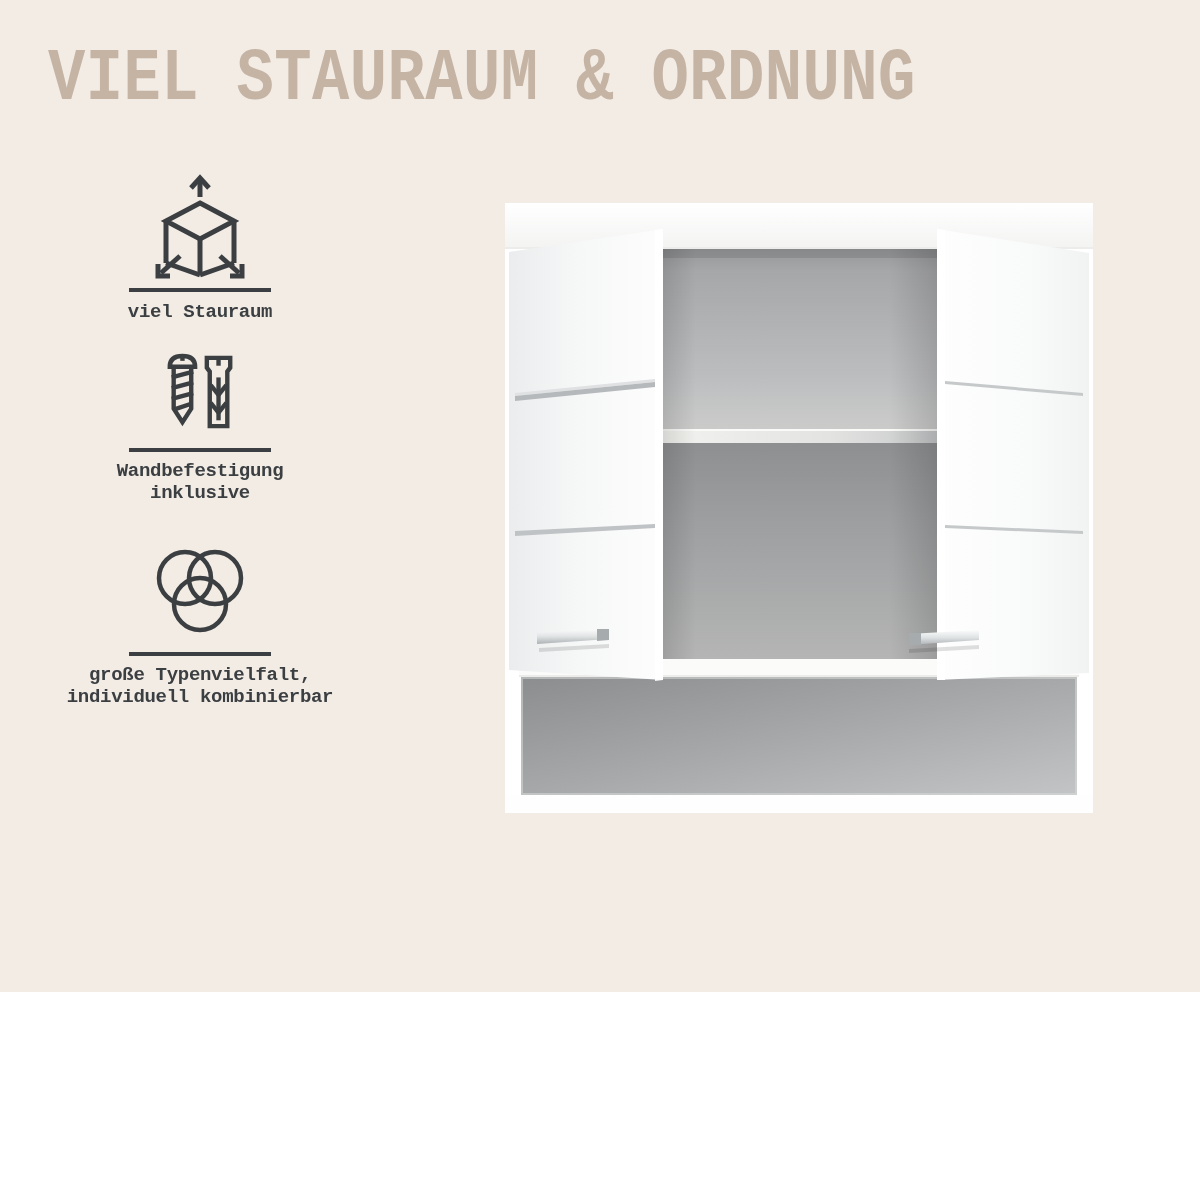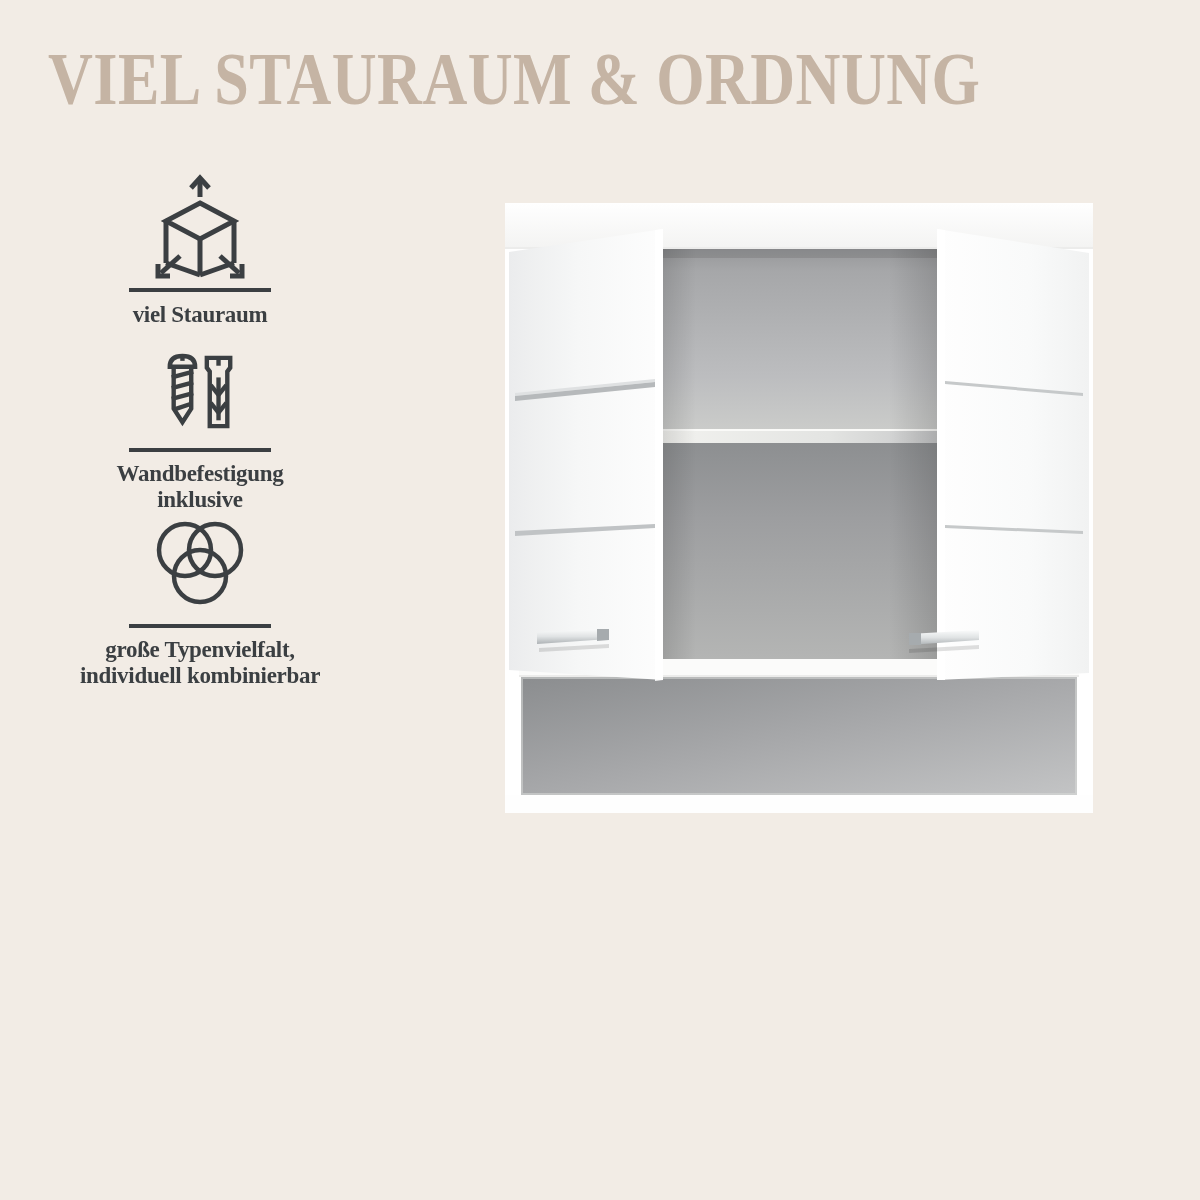--- a/index.html
+++ b/index.html
@@ -1,35 +1,35 @@
 <!DOCTYPE html>
 <html style="--background: #f2ece5; --title: #c5b4a4; --ink: #3b3f42;"><head>
 <meta charset="utf-8">
 <style>
   html,body{margin:0;padding:0;}
   .canvas{
-    position:relative;width:1200px;height:1200px;overflow:hidden;
+    position:relative;width:1200px;height:992px;overflow:hidden;
     background:var(--background,#f2ece5);
-    font-family:Liberation Serif, serif;
+    font-family:Liberation Mono, monospace;
   }
   .title{
     position:absolute;left:48px;top:42px;margin:0;
     font-size:74px;font-weight:700;line-height:1;
     letter-spacing:.5px;white-space:nowrap;
     color:var(--title,#c5b4a4);
     transform:scaleX(.84);transform-origin:left top;
   }
   .feature{position:absolute;left:40px;width:320px;text-align:center;color:var(--ink,#3b3f42);}
-  .f1{top:174px}.f2{top:352px}.f3{top:514px}
+  .f1{top:174px}.f2{top:352px}.f3{top:542px}
   .icon-row{display:flex;align-items:flex-end;justify-content:center;}
   .f1 .icon-row{height:110px}.f2 .icon-row{height:84px}.f3 .icon-row{height:96px}
   .divider{width:142px;height:4px;background:var(--ink,#3b3f42);margin:0 auto;}
   .f1 .divider{margin-top:4px}.f2 .divider{margin-top:12px}.f3 .divider{margin-top:14px}
   .feature-label{
-    margin-top:9px;font-size:23px;font-weight:700;line-height:1.15;
+    margin-top:9px;font-size:19px;font-weight:700;line-height:1.15;
     letter-spacing:-.3px;white-space:pre-line;color:var(--ink,#3b3f42);
   }
   .f1 .feature-label{margin-top:10px}
   .icon-row svg{display:block;color:var(--ink,#3b3f42);}
   .product{position:absolute;left:505px;top:203px;width:588px;height:610px;}
   .product svg{display:block;width:588px;height:610px;}
 </style>
 </head>
 <body>
 

